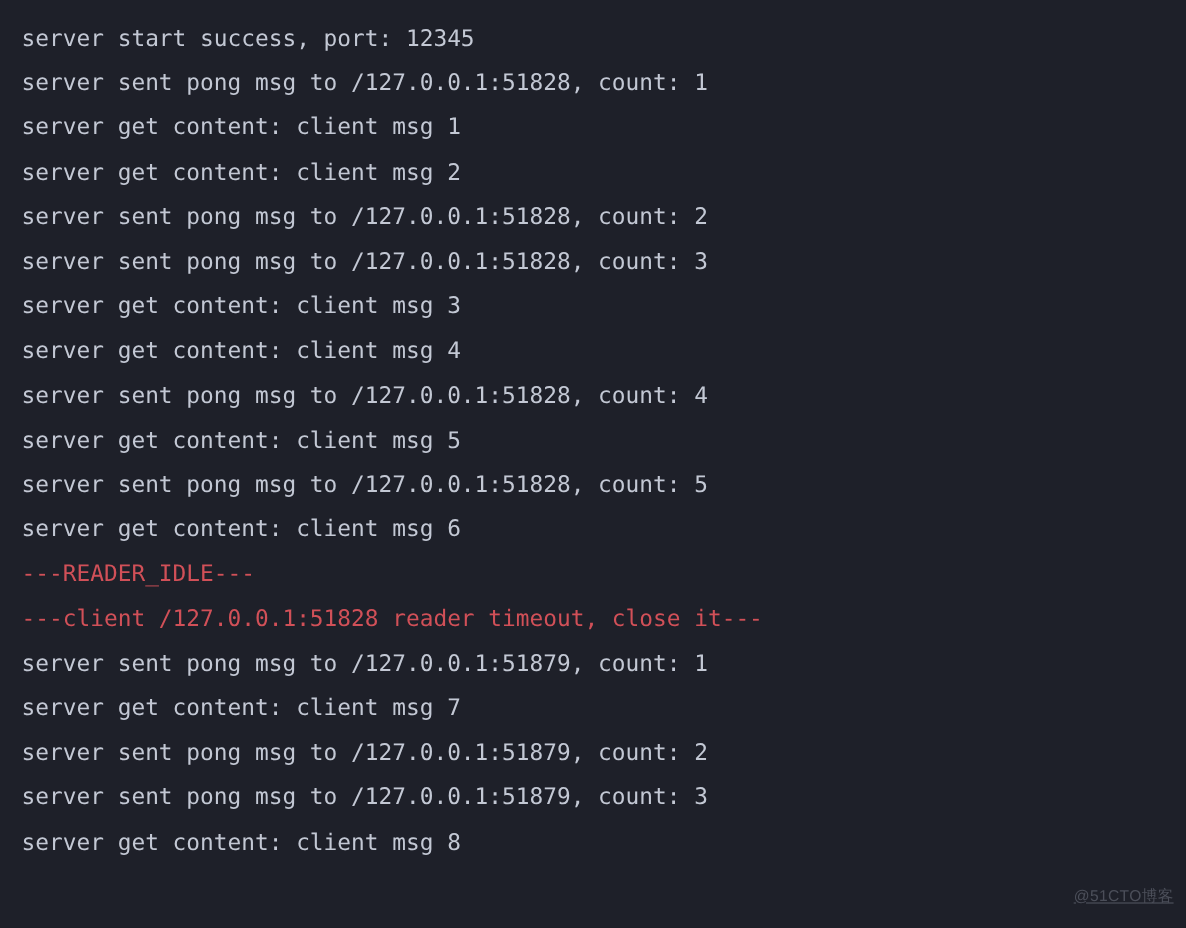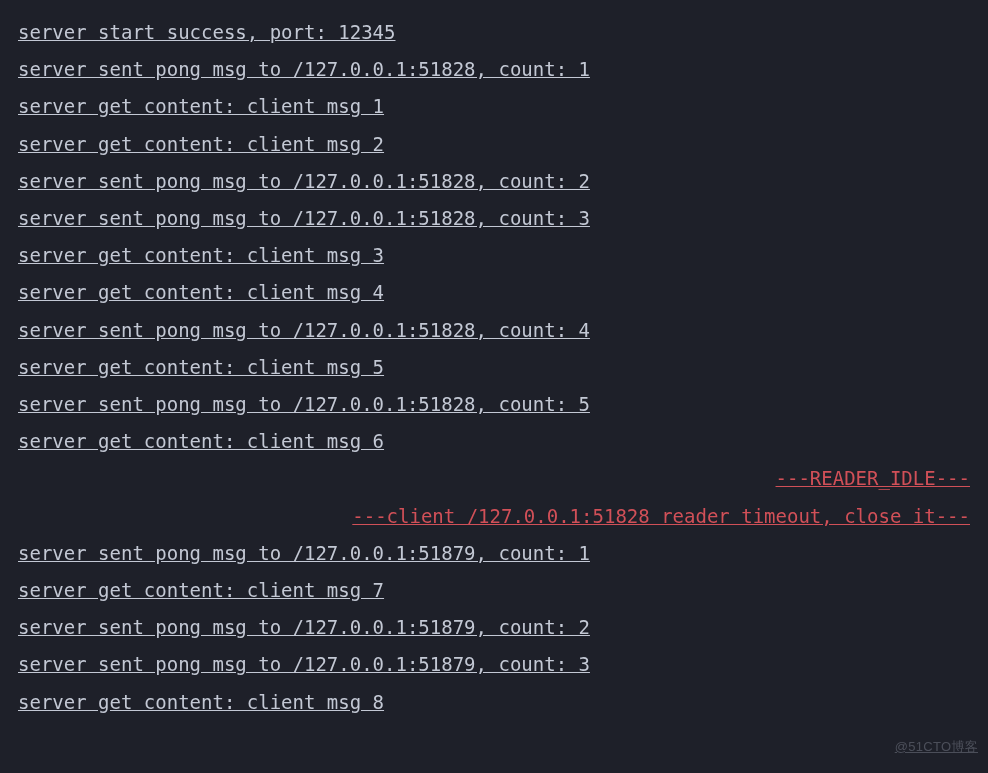--- a/index.html
+++ b/index.html
@@ -17,25 +17,23 @@
     padding: 14px 18px 14px 18px;
     font-family: "SFMono-Regular", "Menlo", "Consolas", "DejaVu Sans Mono", monospace;
     font-size: 19px;
     line-height: 37.2px;
     color: #c3c8d4;
     white-space: pre;
     position: relative;
   }
   .line {
     display: block;
-    text-decoration: underline;
   }
   .err {
     color: #d15058;
-    text-align: right;
   }
   .watermark {
     position: absolute;
     right: 10px;
     bottom: 8px;
     font-family: "PingFang SC", "Microsoft YaHei", sans-serif;
     font-size: 13px;
     color: #6a6e7a;
     opacity: 0.6;
     letter-spacing: 0.3px;

